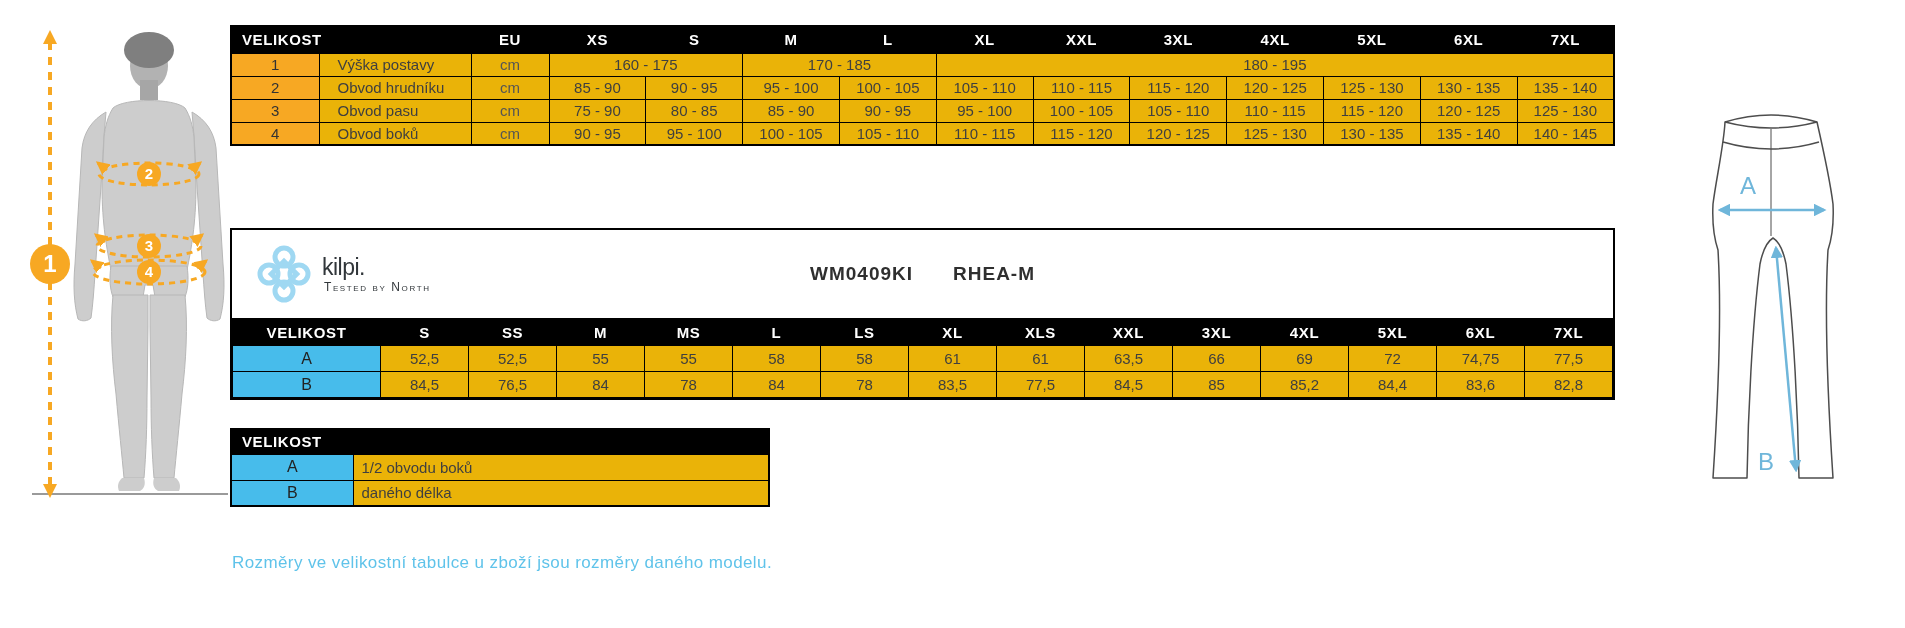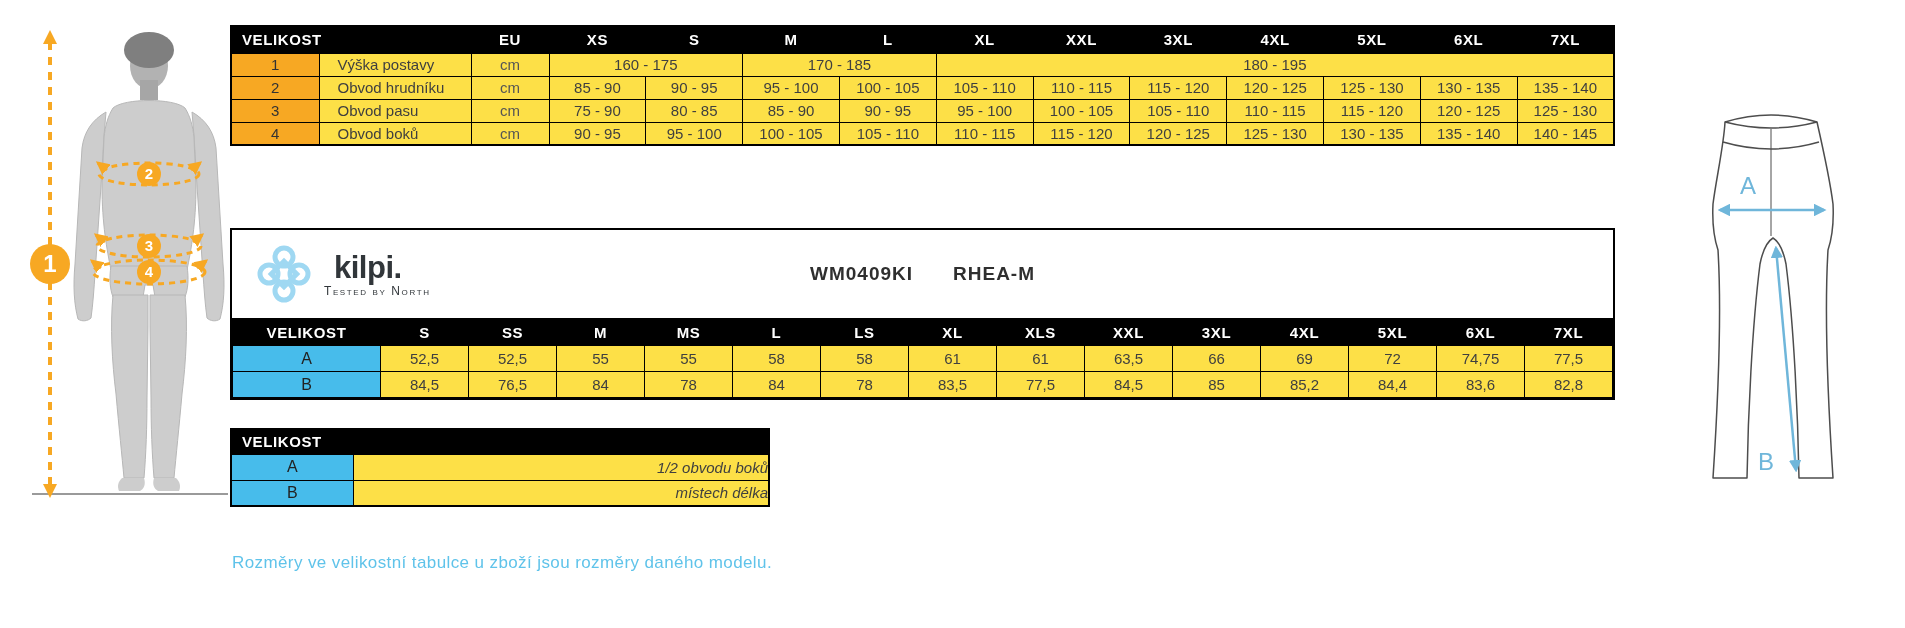--- a/index.html
+++ b/index.html
@@ -1,56 +1,56 @@
 <!DOCTYPE html>
 <html style="--orange: #F7A823; --blue-cell: #47BCEB; --light-blue-text: #5FC3EA; --arrow-blue: #6FB6DA; --header-bg: #000000; --logo-blue: #9FD8F2; --body-gray: #CDCDCD; --line-gray: #9A9A9A; --text-dark: #3F3F3F; --brand-dark: #31363A;"><head>
 <meta charset="utf-8">
 <style>
   * { margin:0; padding:0; box-sizing:border-box; }
   html,body { background:#fff; }
   body { font-family:"Liberation Sans","DejaVu Sans",sans-serif; }
   .page { position:relative; width:1905px; height:628px; background:#fff; overflow:hidden; }
 
-  table { border-collapse:collapse; background:#fde047; }
+  table { border-collapse:collapse; background:#eab308; }
   th, td { white-space:nowrap; }
 
   
   .sizetable { position:absolute; left:230px; top:25px; width:1385px; border:2px solid #000; table-layout:fixed; }
   .sizetable th { background:var(--header-bg,#000); color:#fff; font-size:15px; font-weight:600;
                   letter-spacing:.6px; height:27px; text-align:center; border:1px solid #000; }
   .sizetable th.hleft { text-align:left; padding-left:10px; }
   .sizetable td { border:1px solid #000; font-size:15px; color:var(--text-dark,#3f3f3f);
                   text-align:center; height:23px; }
   .sizetable td.numcell { background:var(--orange,#F7A823); color:#333; }
   .sizetable td.labelcell { text-align:left; padding-left:18px; }
   .sizetable td.unitcell { color:#555; }
 
   
   .prodwrap { position:absolute; left:230px; top:228px; width:1385px; border:2px solid #000; background:#fff; }
   .brandrow { position:relative; height:88px; display:flex; align-items:center; padding-left:24px; }
   .brandlogo { display:flex; align-items:center; gap:10px; }
   .brandtext { display:flex; flex-direction:column; line-height:1; }
-  .brandword { font-size:31px; font-weight:700; color:var(--brand-dark,#31363A); letter-spacing:-.5px;margin-left:12px; }
+  .brandword { font-size:23px; font-weight:400; color:var(--brand-dark,#31363A); letter-spacing:-.5px; }
   .brandtag  { font-size:12px; font-variant:small-caps; letter-spacing:1.6px; color:var(--brand-dark,#31363A); margin-top:2px; padding-left:2px; }
   .prodcode { position:absolute; left:50%; top:50%; transform:translate(-50%,-50%);
               display:flex; gap:40px; font-size:19px; font-weight:600; letter-spacing:1px; color:#2f2f2f;justify-content:flex-end; }
   .prodtable { width:100%; table-layout:fixed; }
   .prodtable th { background:var(--header-bg,#000); color:#fff; font-size:15px; font-weight:600;
                   letter-spacing:.6px; height:27px; text-align:center; border:1px solid #000; }
   .prodtable td { border:1px solid #000; font-size:15px; color:var(--text-dark,#3f3f3f);
                   text-align:center; height:26px; }
   .prodtable td.rowlabel { background:var(--blue-cell,#47BCEB); color:#222; font-size:16px; }
 
   
   .legendtable { position:absolute; left:230px; top:428px; width:540px; border:2px solid #000; table-layout:fixed; }
   .legendtable th { background:var(--header-bg,#000); color:#fff; font-size:15px; font-weight:600;
                     letter-spacing:.6px; height:25px; text-align:left; padding-left:10px; border:1px solid #000; }
   .legendtable td { border:1px solid #000; font-size:15px; color:var(--text-dark,#3f3f3f); height:26px; }
   .legendtable td.rowlabel { background:var(--blue-cell,#47BCEB); text-align:center; color:#222; font-size:16px; }
-  .legendtable td.desc { text-align:right; padding-left:8px;font-style:italic; }
+  .legendtable td.desc { text-align:left; padding-left:8px; }
 
   
   .footnote { position:absolute; left:232px; top:548px; font-size:17px; letter-spacing:.4px;
               color:var(--light-blue-text,#5FC3EA); line-height:30px; }
 
   
   .bodyfig  { position:absolute; left:14px;  top:26px; }
   .pantsfig { position:absolute; left:1682px; top:92px; }
 </style>
 </head>
@@ -302,21 +302,21 @@
         <th colspan="2">VELIKOST</th>
       </tr>
     </thead>
     <tbody>
         <tr>
           <td class="rowlabel">A</td>
           <td class="desc">1/2 obvodu boků</td>
         </tr>
         <tr>
           <td class="rowlabel">B</td>
-          <td class="desc">místech délka</td>
+          <td class="desc">daného délka</td>
         </tr>
       </tbody>
   </table>
 
   <div class="footnote">
     <div>Rozměry ve velikostní tabulce u zboží jsou rozměry daného modelu.</div>
   </div>
 
   <svg class="pantsfig" width="195" height="398" viewBox="0 0 195 398">
     <defs>

